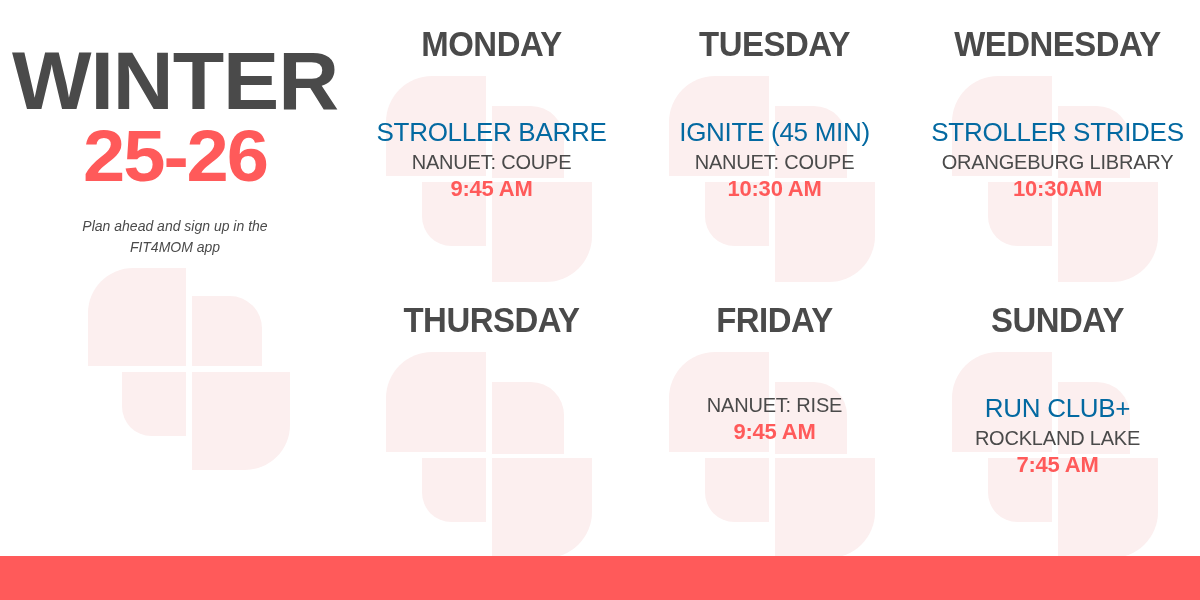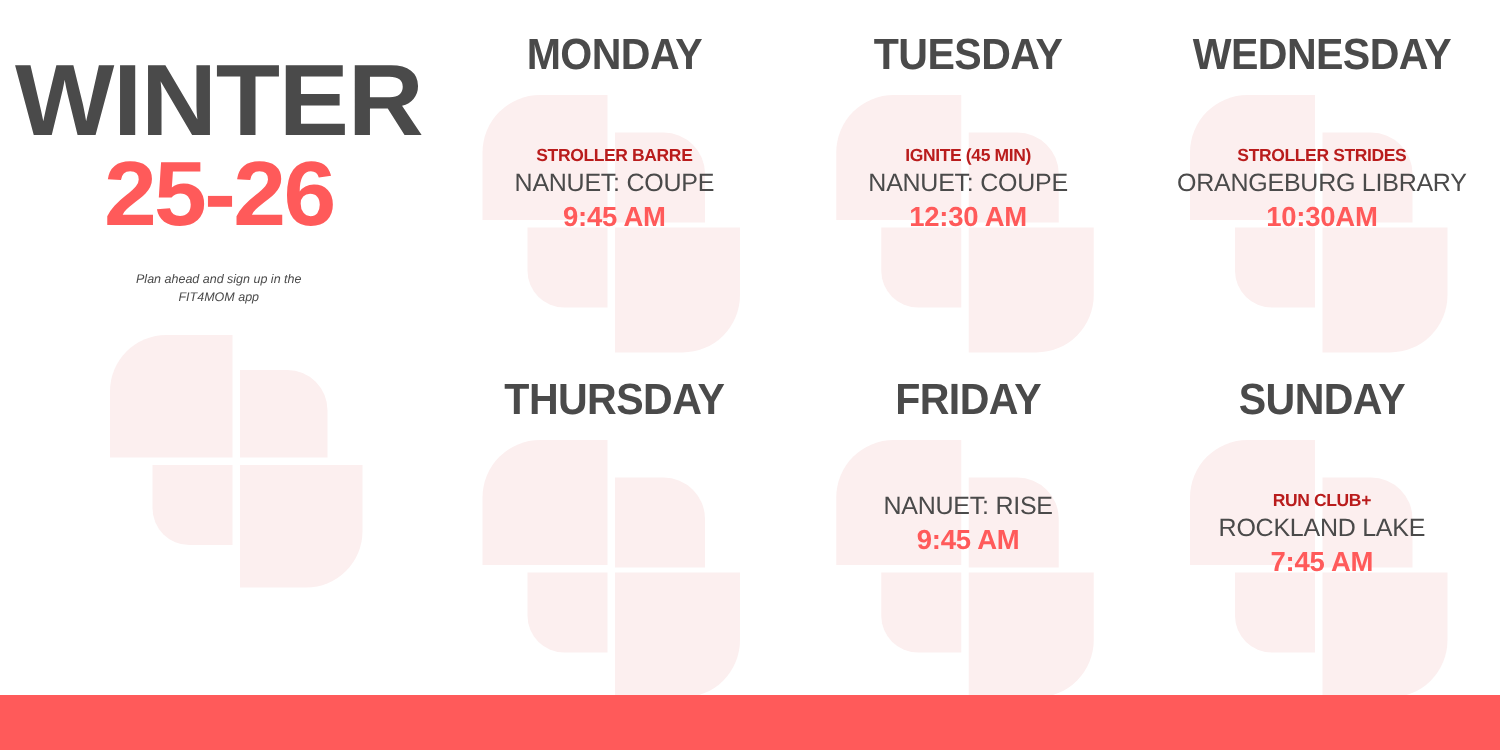--- a/index.html
+++ b/index.html
@@ -62,21 +62,21 @@
     font-weight: bold;
     font-size: 73px;
     line-height: 0.95;
     letter-spacing: -2px;
     color: #ff5a5a;
     margin-top: 2px;
     transform: scaleX(1.04);
   }
   .subtitle {
     margin-top: 26px;
-    font-size: 10px;
+    font-size: 14px;
     font-style: italic;
     line-height: 1.5;
     color: #4a4a4a;
   }
 
   
   .grid {
     position: absolute;
     left: 350px;
     top: 0;
@@ -99,24 +99,24 @@
     color: #4a4a4a;
     transform: scaleX(0.94);
     white-space: nowrap;
   }
   .class-block {
     position: relative;
     z-index: 3;
     margin-top: 52px;
   }
   .class-name {
-    font-weight: bold;
-    font-size: 14px;
+    font-weight: normal;
+    font-size: 26px;
     letter-spacing: -0.3px;
-    color: #b91c1c;
+    color: #0369a1;
     line-height: 1.25;
     white-space: nowrap;
   }
   .class-loc {
     font-weight: normal;
     font-size: 20px;
     letter-spacing: -0.2px;
     color: #4a4a4a;
     line-height: 1.3;
     white-space: nowrap;
@@ -183,21 +183,21 @@
       <div class="flower" style="left:36px; top:52px; width:196px; height:214px;">
         <div class="petal tl" style="left:0px; top:0px; width:100px; height:100px;"></div>
         <div class="petal tr" style="left:106px; top:30px; width:72px; height:72px;"></div>
         <div class="petal bl" style="left:36px; top:106px; width:64px; height:64px;"></div>
         <div class="petal br" style="left:106px; top:106px; width:100px; height:100px;"></div>
       </div>
       <div class="day-name">TUESDAY</div>
       <div class="class-block">
         <div class="class-name">IGNITE (45 MIN)</div>
         <div class="class-loc">NANUET: COUPE</div>
-        <div class="class-time">12:30 AM</div>
+        <div class="class-time">10:30 AM</div>
       </div>
     </div>
 
     <div class="day-col" style="left:566px; top:24px;">
       <div class="flower" style="left:36px; top:52px; width:196px; height:214px;">
         <div class="petal tl" style="left:0px; top:0px; width:100px; height:100px;"></div>
         <div class="petal tr" style="left:106px; top:30px; width:72px; height:72px;"></div>
         <div class="petal bl" style="left:36px; top:106px; width:64px; height:64px;"></div>
         <div class="petal br" style="left:106px; top:106px; width:100px; height:100px;"></div>
       </div>

